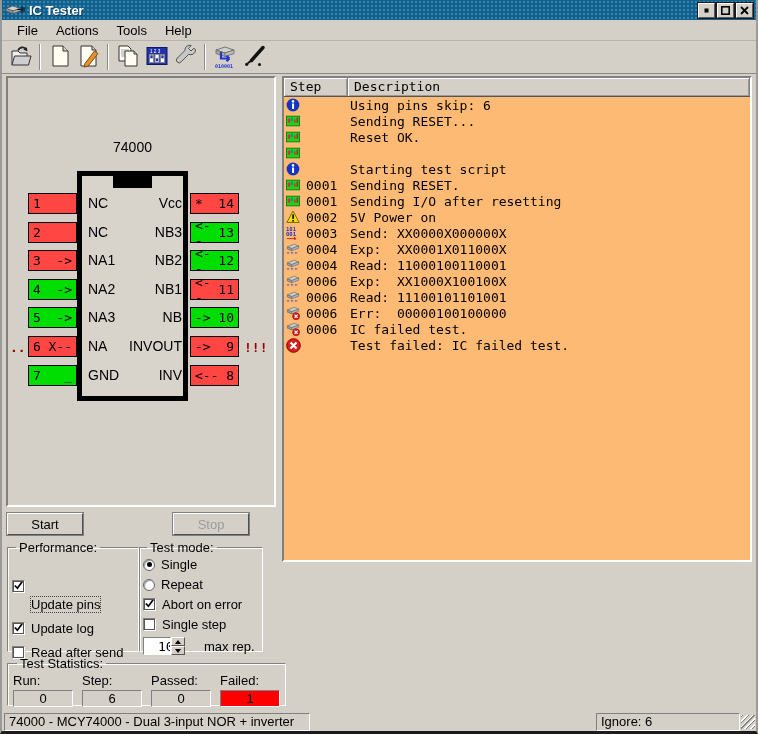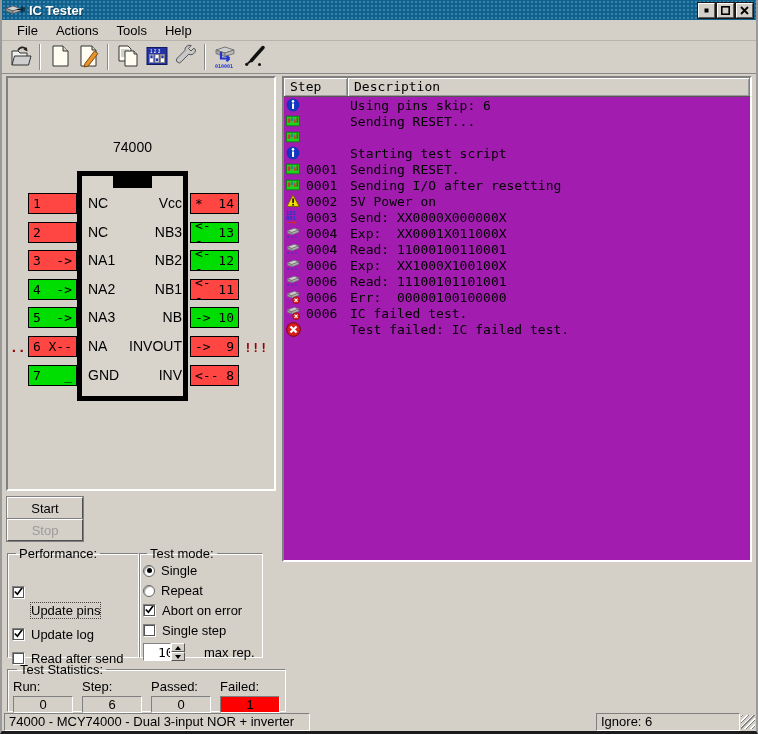--- a/index.html
+++ b/index.html
@@ -40,21 +40,21 @@
   .chip-body { position:absolute; left:69px; top:93px; width:111px; height:230px;
     border:5px solid #000; background:#d8d4cc; }
   .chip-notch { position:absolute; left:31px; top:0; width:39px; height:12px; background:#000; }
   .pin-box { position:absolute; width:49px; height:21px; border:1px solid #000;
     font-family:"DejaVu Sans Mono", monospace; font-size:13px; display:flex;
     align-items:center; justify-content:space-between; padding:0 4px; }
   .pin-label { position:absolute; height:21px; line-height:21px; font-size:14px; }
   .pin-note { position:absolute; height:21px; line-height:23px; font-weight:bold;
     font-family:"DejaVu Sans Mono", monospace; font-size:13px; }
 
-  .btn-row { width:221px; display:flex; justify-content:space-between; margin:6px 0 0 1px;flex-direction:column; }
+  .btn-row { width:242px; display:flex; justify-content:space-between; margin:6px 0 0 1px; }
   .push-btn { width:76px; height:22px; background:#d4d0c8; border:1px solid;
     border-color:#fff #4f4f4f #4f4f4f #fff; outline:1px solid #808080; font-size:13px; }
   .push-btn.disabled { color:#9b9b9b; }
 
   fieldset { border:1px solid; border-color:#808080 #fff #fff #808080; box-shadow:1px 1px 0 #fff inset; position:relative; }
   fieldset legend { margin-left:4px; padding:0 3px; font-size:13px; }
   .fs-row { display:flex; gap:0; margin:5px 0 0 1px; }
   .fs-perf { width:132px; height:112px; padding:6px 4px 0 4px; }
   .fs-mode { width:124px; height:112px; padding:2px 3px 0 3px; }
   .check-row, .radio-row { display:flex; align-items:center; margin-bottom:9px; }
@@ -79,21 +79,21 @@
 
   .fs-stats { width:266px; height:50px; margin:4px 0 0 1px; padding:2px 5px 0 5px; }
   .stats-grid { display:flex; gap:9px; }
   .stat-cell { width:60px; }
   .stat-label { font-size:13px; margin-bottom:2px; }
   .stat-value { height:17px; border:1px solid; border-color:#808080 #fff #fff #808080;
     text-align:center; line-height:16px; background:#d4d0c8; }
   .stat-value.alert { background:#ff0000; }
 
   
-  .log-panel { height:486px; background:#a21caf; border:2px solid; border-color:#808080 #fff #fff #808080;
+  .log-panel { height:486px; background:#fdba74; border:2px solid; border-color:#808080 #fff #fff #808080;
     display:flex; flex-direction:column; font-family:"DejaVu Sans Mono", monospace; font-size:13px; }
   .log-header { height:19px; flex:0 0 19px; display:flex; background:#d4d0c8; border-bottom:1px solid #555; }
   .log-header .hcell { border-right:1px solid #808080; box-shadow:inset 1px 1px 0 #fff, inset -1px -1px 0 #9a9a9a;
     padding:1px 4px 0 6px; }
   .hcell.step { width:64px; flex:0 0 64px; }
   .hcell.desc { flex:1; }
   .log-body { flex:1; overflow:hidden; }
   .log-row { height:16px; display:flex; align-items:center; padding-left:2px; }
   .log-row .icon { width:16px; flex:0 0 16px; display:flex; align-items:center; }
   .log-row .step { width:46px; flex:0 0 46px; padding-left:4px; }
@@ -431,20 +431,33 @@
               <span class="icon">
                 <svg viewBox="0 0 16 16" width="14" height="14">
                   <rect x="0.5" y="2.5" width="15" height="11" fill="#1fd41f" stroke="#0a7a0a"></rect>
                   <rect x="2" y="5" width="3" height="5" fill="#c04030"></rect>
                   <rect x="6" y="4" width="2" height="4" fill="#0a8f8f"></rect>
                   <rect x="9" y="6" width="2" height="4" fill="#c04030"></rect>
                   <rect x="12" y="4" width="2" height="6" fill="#7a4a20"></rect>
                 </svg>
               </span>
               <span class="step"></span>
+              <span class="desc">Reset OK.</span>
+            </div>
+            <div class="log-row">
+              <span class="icon">
+                <svg viewBox="0 0 16 16" width="14" height="14">
+                  <rect x="0.5" y="2.5" width="15" height="11" fill="#1fd41f" stroke="#0a7a0a"></rect>
+                  <rect x="2" y="5" width="3" height="5" fill="#c04030"></rect>
+                  <rect x="6" y="4" width="2" height="4" fill="#0a8f8f"></rect>
+                  <rect x="9" y="6" width="2" height="4" fill="#c04030"></rect>
+                  <rect x="12" y="4" width="2" height="6" fill="#7a4a20"></rect>
+                </svg>
+              </span>
+              <span class="step"></span>
             </div>
             <div class="log-row">
               <span class="icon">
                 <svg viewBox="0 0 16 16" width="14" height="14">
                   <circle cx="8" cy="8" r="7.3" fill="#1335c0"></circle>
                   <rect x="6.9" y="6.3" width="2.3" height="6.2" fill="#fff"></rect>
                   <circle cx="8" cy="3.9" r="1.5" fill="#fff"></circle>
                 </svg>
               </span>
               <span class="step"></span>

